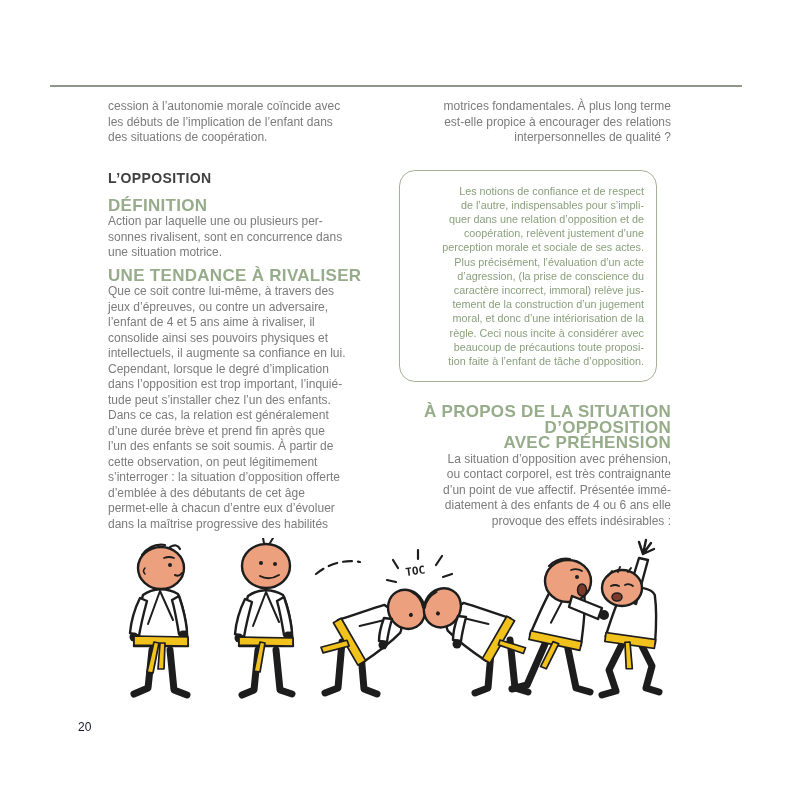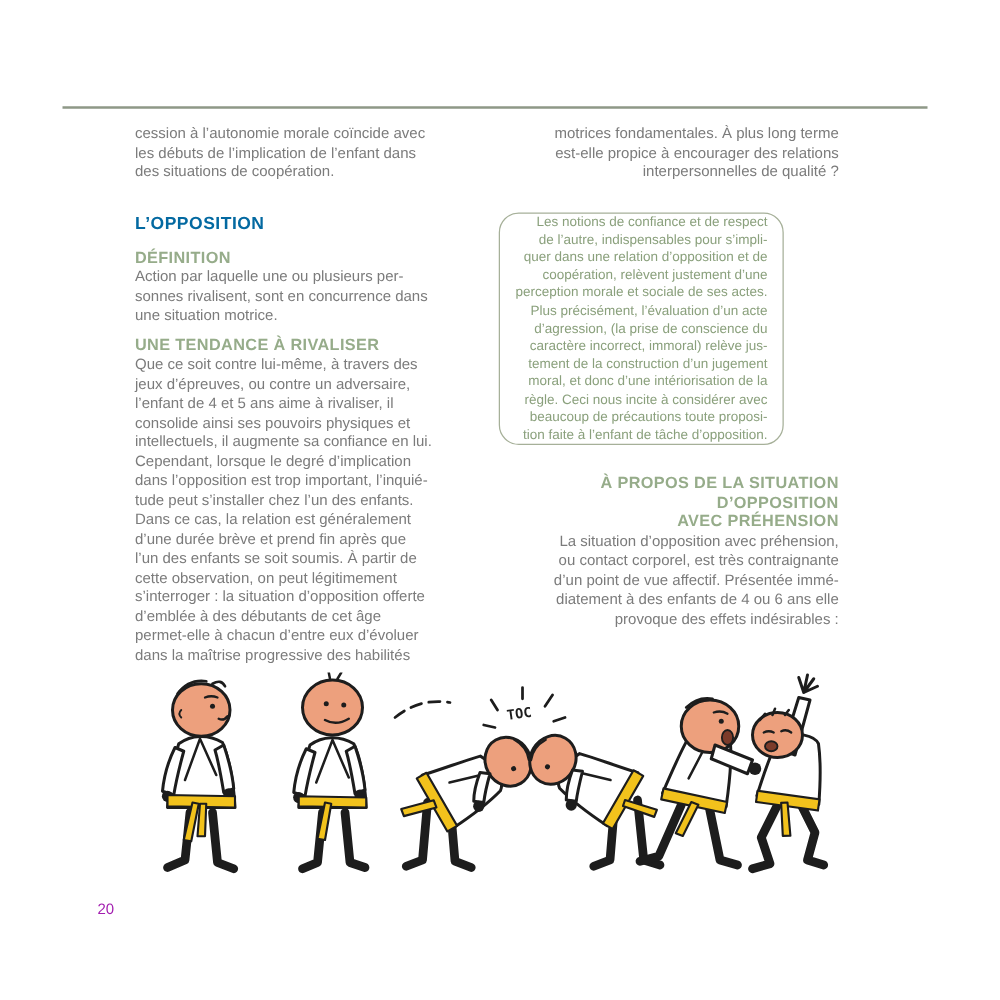--- a/index.html
+++ b/index.html
@@ -12,41 +12,41 @@
     background:#8e9887;
   }
   .col{position:absolute;top:99px;}
   .col-left{left:108px;width:302px;}
   .col-right{left:399px;width:272px;text-align:right;}
   .body-text{
     font-size:12px;line-height:15.5px;color:#7b7b7b;
     white-space:pre-line;margin:0;
   }
   .section-heading{
-    font-size:14px;line-height:17px;font-weight:bold;color:#0369a1;
+    font-size:14px;line-height:17px;font-weight:bold;color:#404040;
     letter-spacing:.4px;margin:24px 0 0 0;white-space:pre-line;
   }
   .sub-heading{
-    font-size:13px;line-height:15.5px;color:#96ac8a;
+    font-size:17px;line-height:15.5px;color:#96ac8a;
     letter-spacing:.3px;margin:11px 0 1px 0;white-space:pre-line;
   }
   .col-left .sub-heading.second{margin-top:7px;}
   .callout-box{
-    box-sizing:border-box;width:228px;margin-top:24px;
+    box-sizing:border-box;width:258px;margin-top:24px;
     border:1.6px solid #a6b099;border-radius:16px;
-    padding:0 12px;background:#ffffff;
+    padding:13px 12px;background:#ffffff;
   }
   .callout-text{
     font-size:10.8px;line-height:14.2px;color:#8aa07c;
     white-space:pre-line;margin:0;
   }
   .col-right .sub-heading{margin-top:22px;}
   .page-number{
     position:absolute;left:78px;top:720px;
-    font-size:12px;color:#a21caf;
+    font-size:12px;color:#0f172a;
   }
   .illustration{position:absolute;left:90px;top:538px;width:640px;height:178px;}
   svg .gi{fill:#ffffff;stroke:#1d1d1d;stroke-width:2.4;stroke-linejoin:round;}
   svg .skin{fill:#eda07d;stroke:#1d1d1d;stroke-width:2.4;}
   svg .belt{fill:#f2c21c;stroke:#1d1d1d;stroke-width:1.7;stroke-linejoin:round;}
   svg .ln{stroke:#1d1d1d;fill:none;stroke-linecap:round;}
   svg .leg{stroke:#1d1d1d;stroke-width:7;fill:none;stroke-linecap:round;stroke-linejoin:round;}
   svg .toc{font-family:"DejaVu Sans Mono", monospace;font-size:11px;font-weight:bold;fill:#1d1d1d;}
 </style>
 </head>

